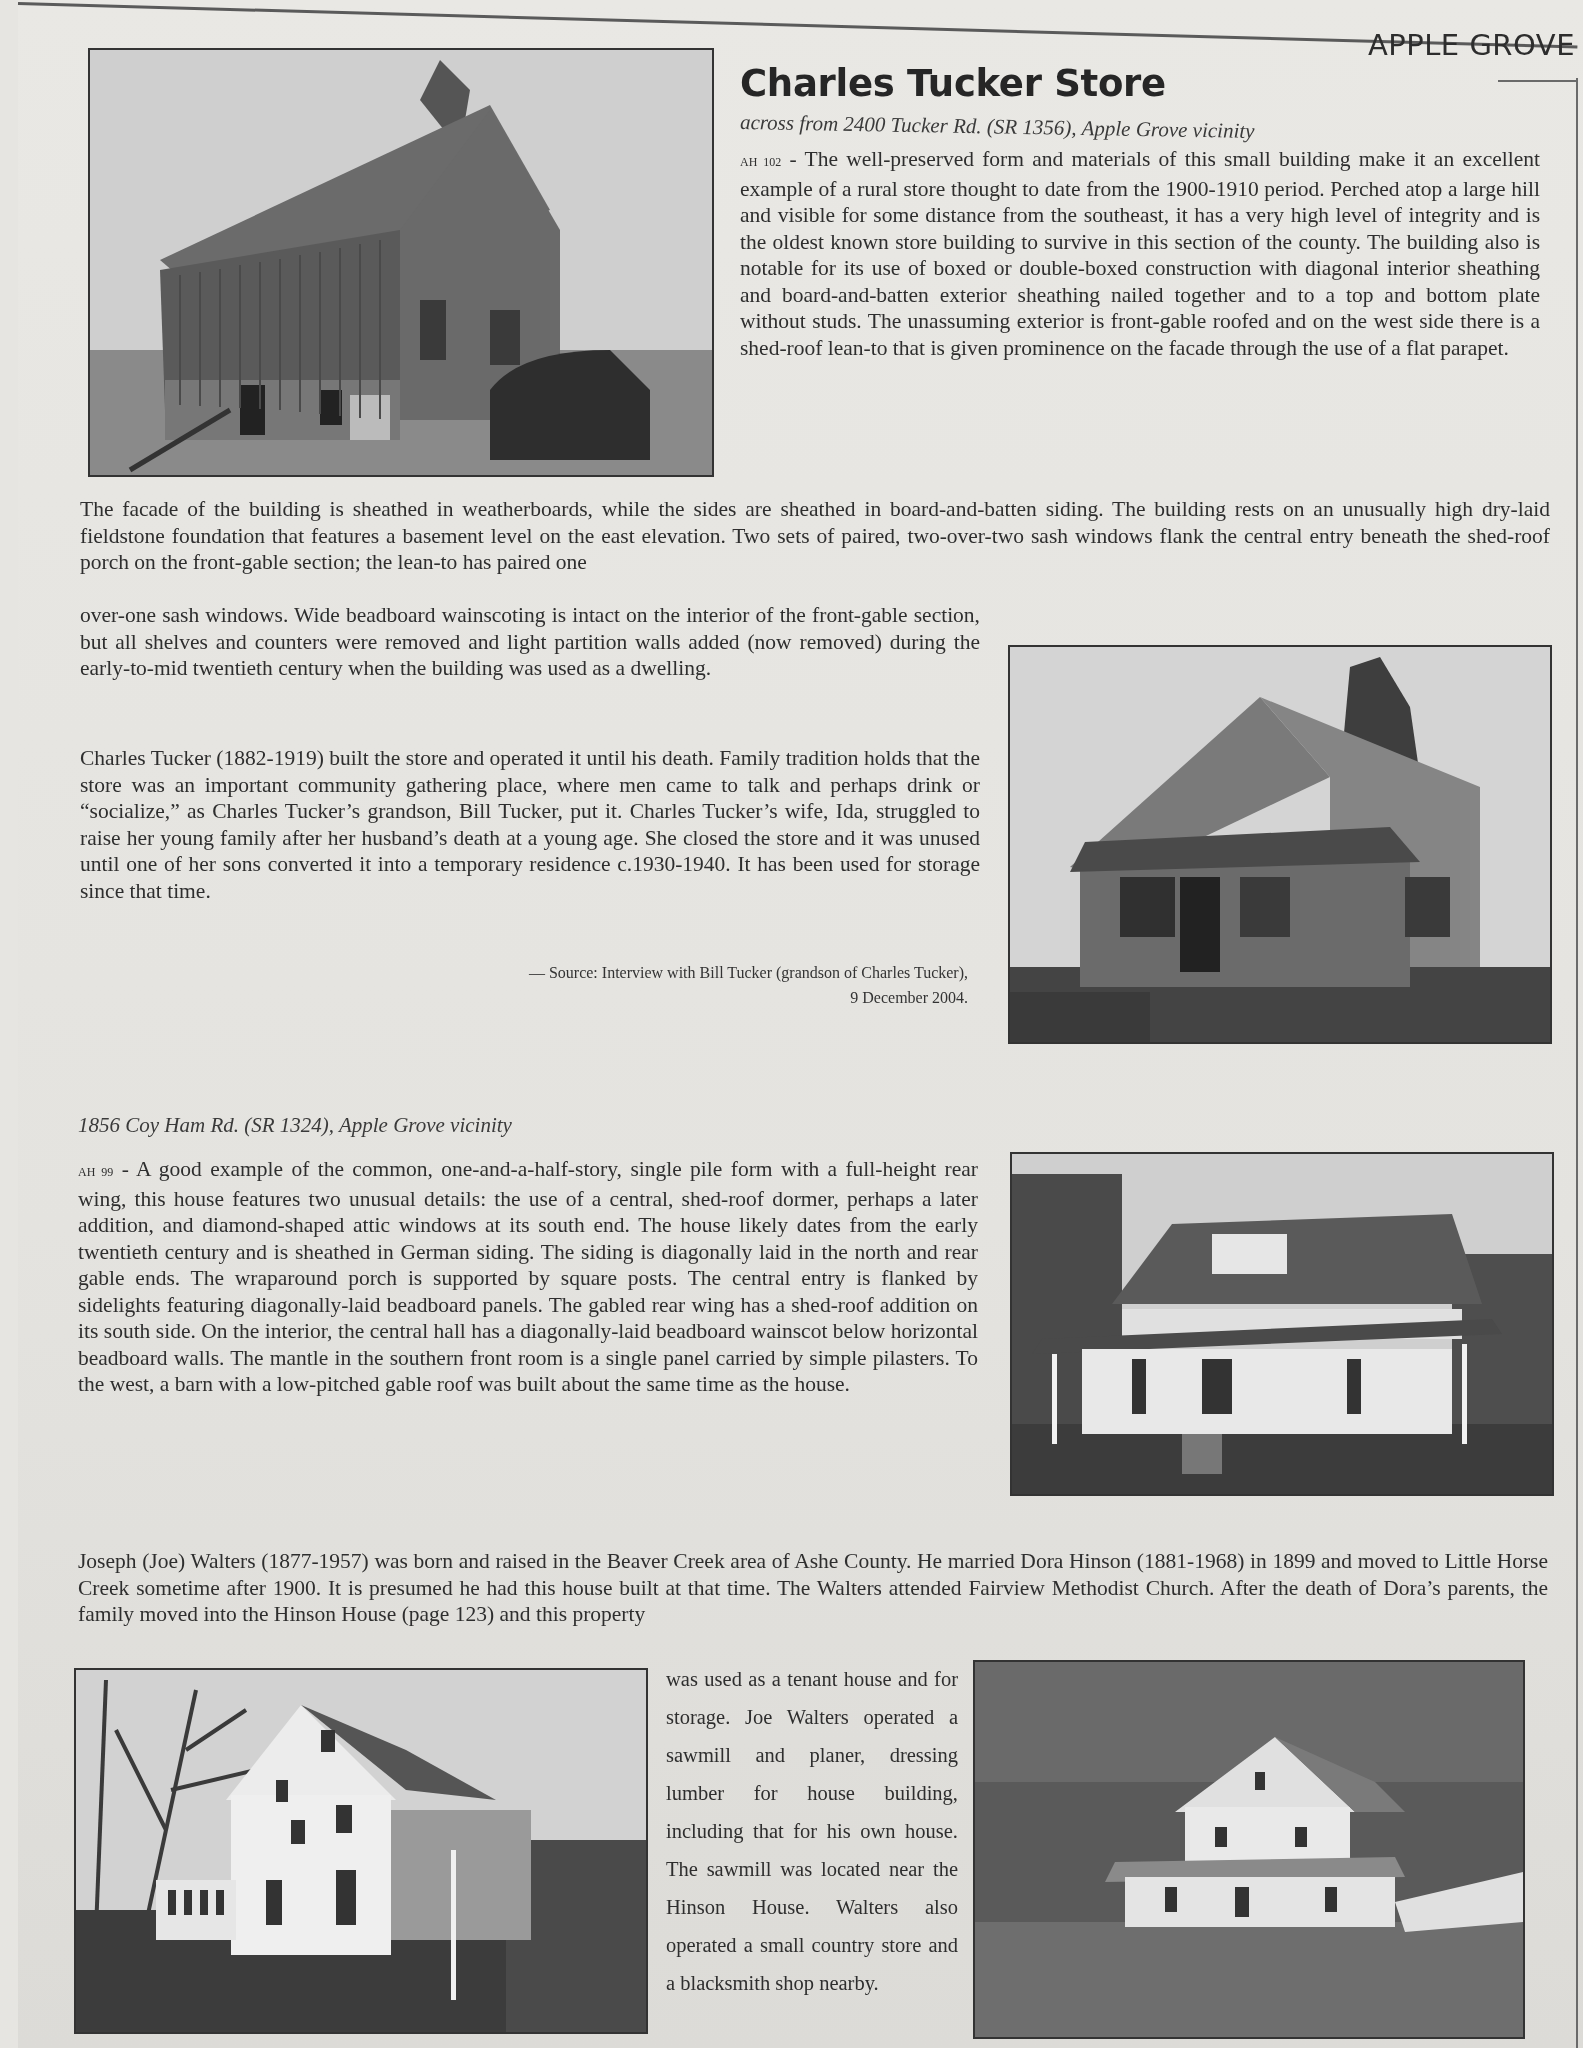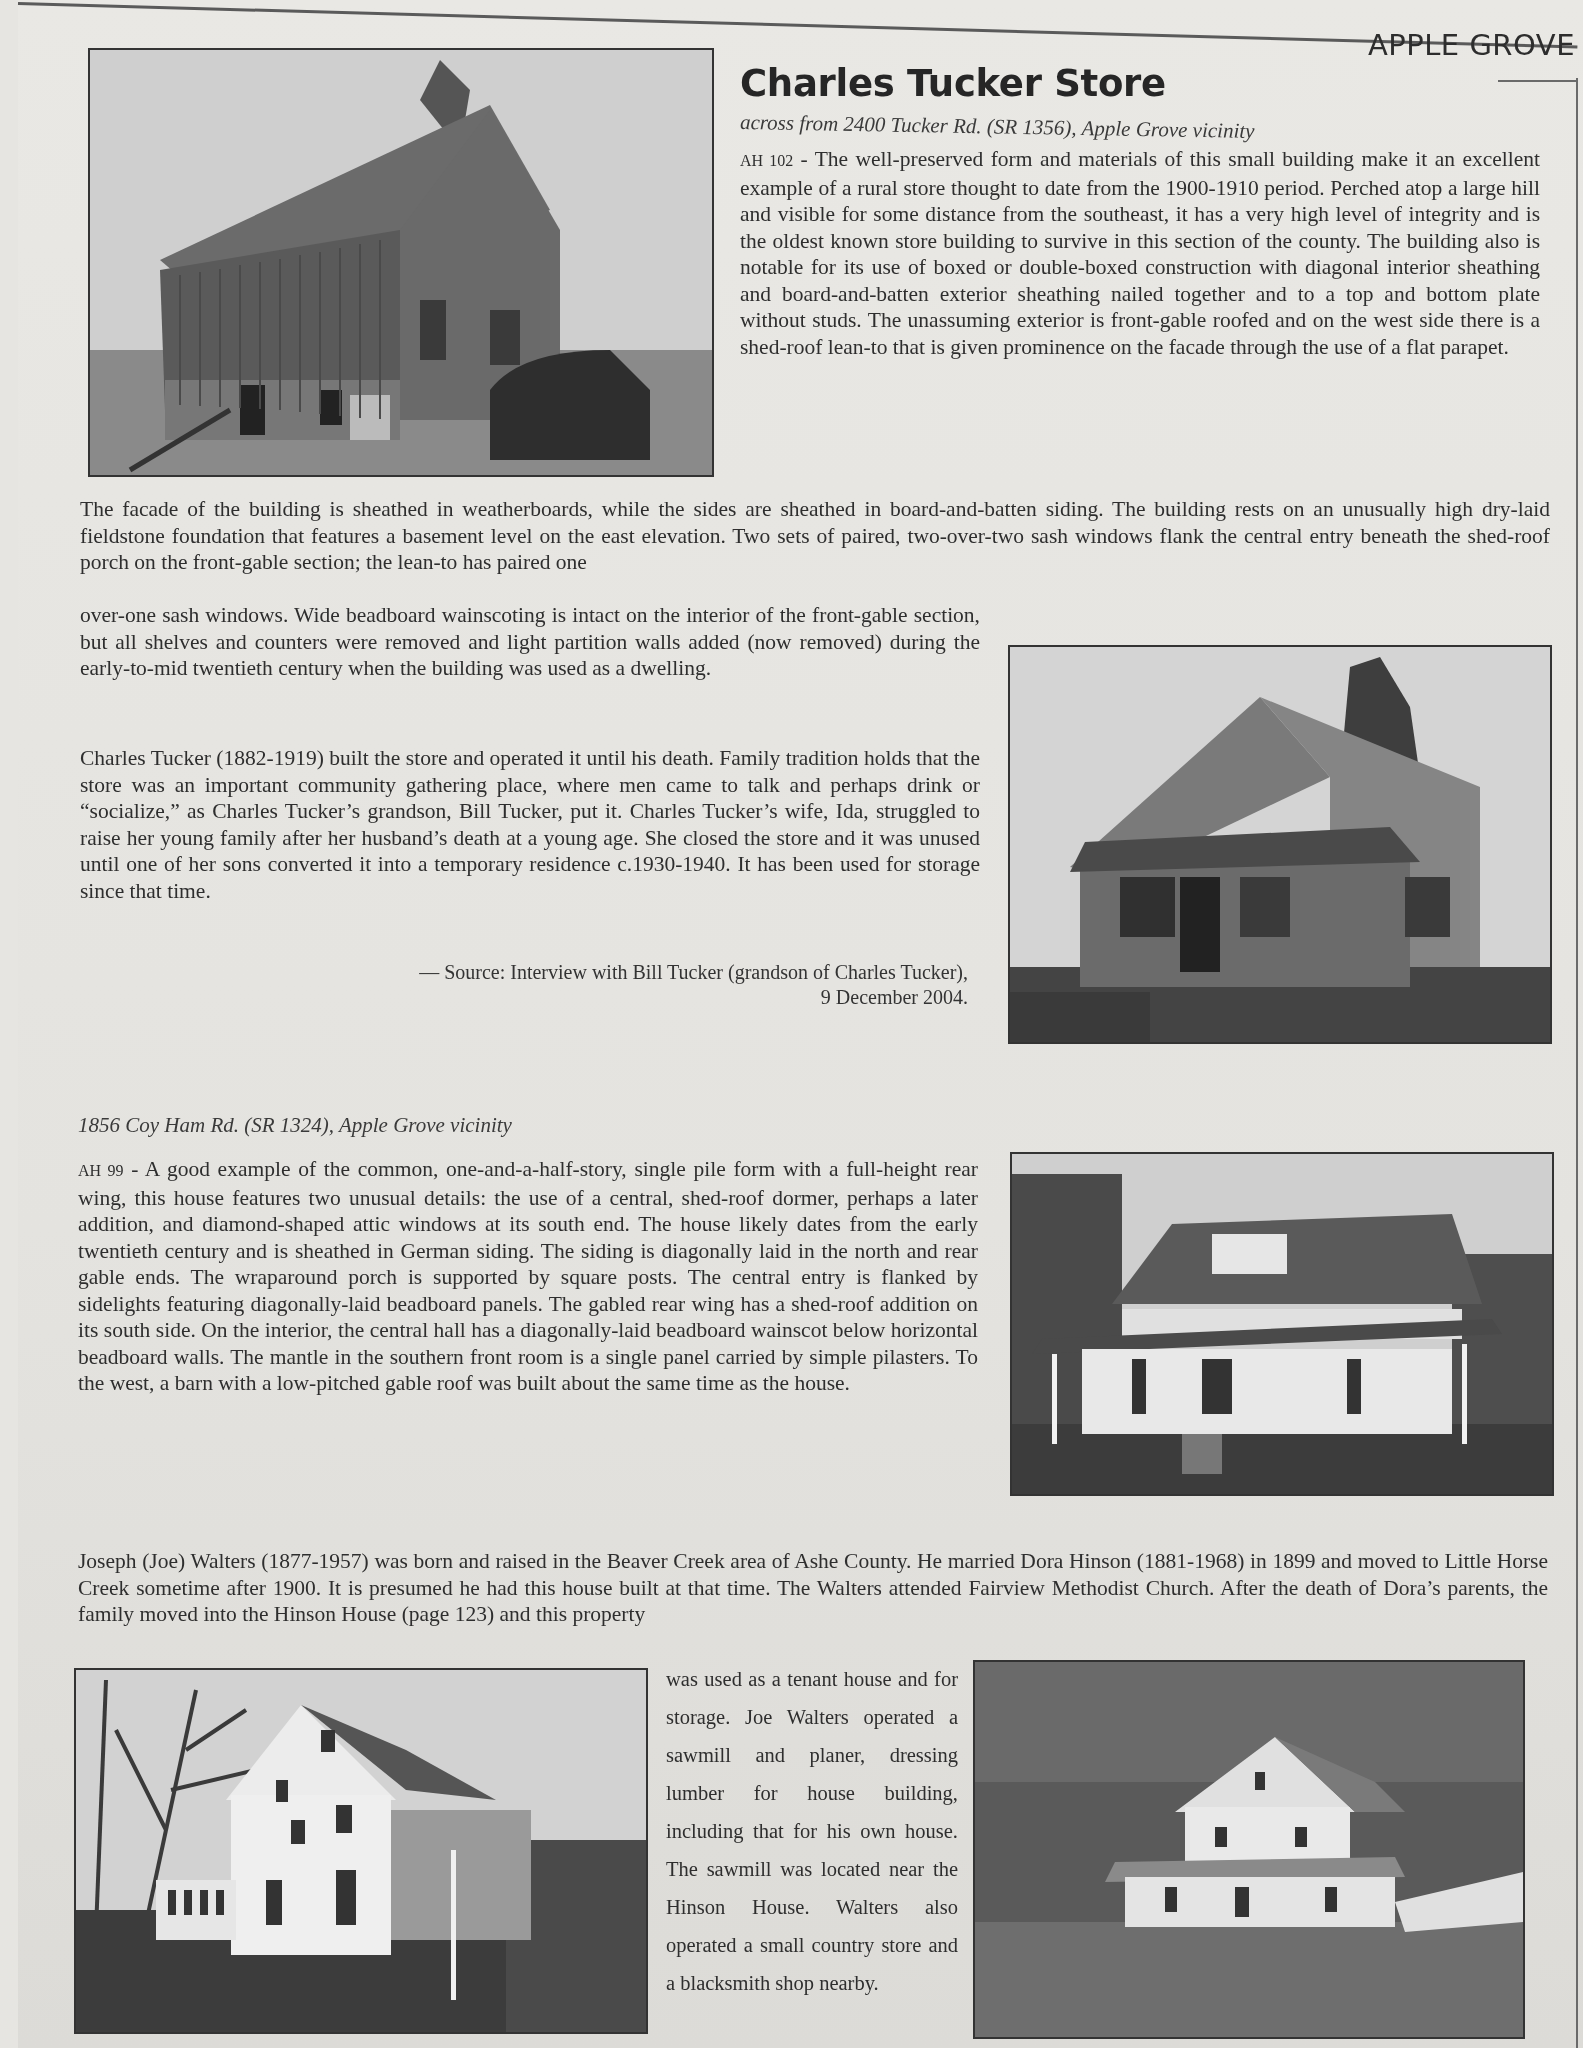--- a/index.html
+++ b/index.html
@@ -39,23 +39,23 @@
     position: absolute; font-family: "DejaVu Sans", sans-serif; font-weight: bold;
     font-size: 37px; color: #262626; margin: 0; letter-spacing: -0.3px;
   }
   .subtitle {
     position: absolute; font-style: italic; font-size: 21px; color: #3a3a3a; margin: 0;
   }
   .para {
     position: absolute; font-size: 21.5px; line-height: 26.5px; margin: 0;
     text-align: justify; color: #2e2e2e;
   }
-  .para .code { font-size: 16px; letter-spacing: 0; }
+  .para .code { font-size: 12px; letter-spacing: 0; }
   .source {
-    position: absolute; font-size: 20px; line-height: 25px; text-align: right; margin: 0;
+    position: absolute; font-size: 16px; line-height: 25px; text-align: right; margin: 0;
     color: #333;
   }
   .narrow { font-size: 20.5px; line-height: 38px; }
 </style>
 </head>
 <body>
 
 <div class="page">
   <div class="top-rule"></div>
   <div class="running-head">APPLE GROVE</div>

